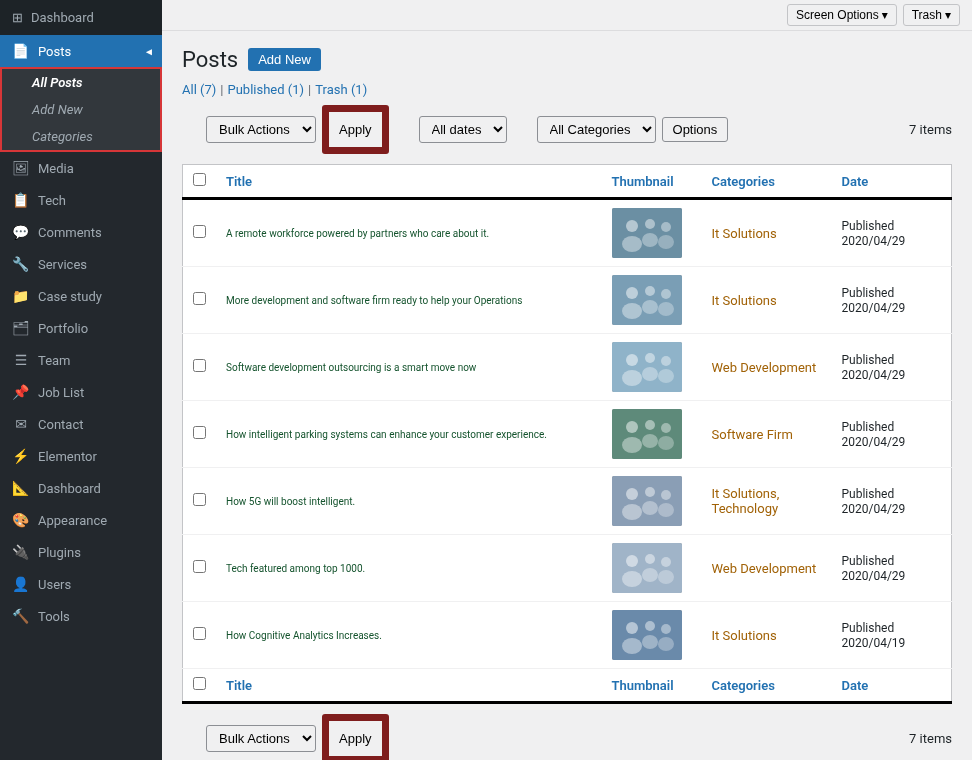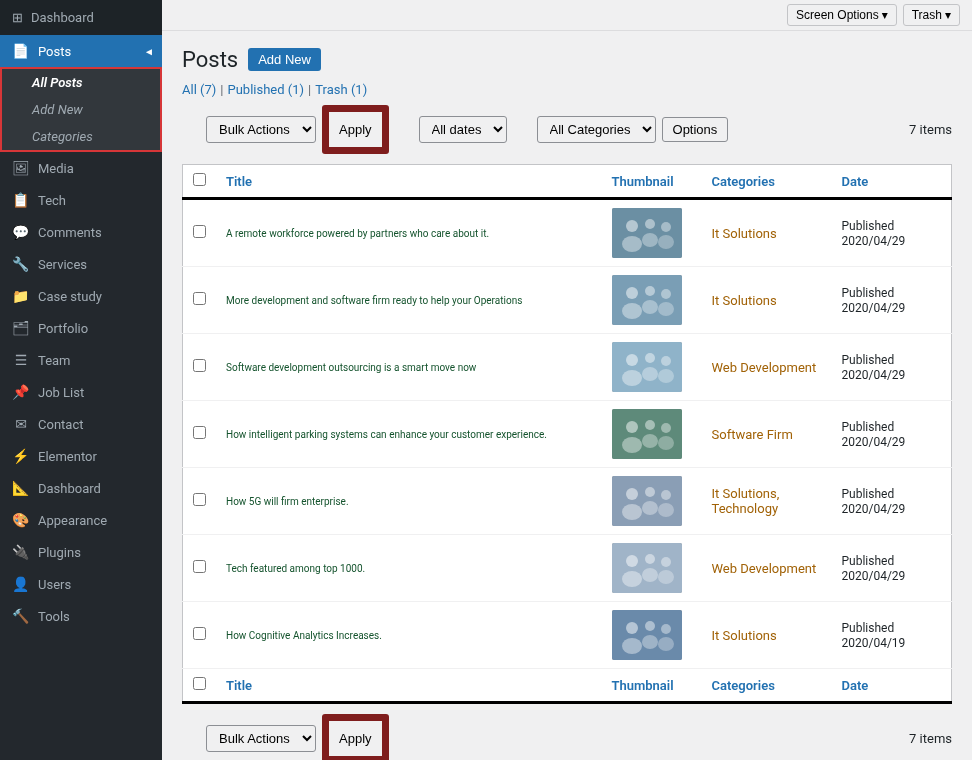--- a/index.html
+++ b/index.html
@@ -465,21 +465,21 @@
               </div>
             </td>
     <td><a class="cat-link">Software Firm</a></td>
     <td>
       <span class="date-status">Published</span><br>
       <span class="date-val">2020/04/29</span>
     </td>
   </tr>
           <tr>
     <td><input type="checkbox" style=""></td>
-    <td><a class="post-title-link">How 5G will firm enterprise.</a></td>
+    <td><a class="post-title-link">How 5G will boost intelligent.</a></td>
     <td>
               <div class="thumb-placeholder">
                 <svg xmlns="http://www.w3.org/2000/svg" width="70" height="50" viewBox="0 0 70 50">
     <rect width="70" height="50" fill="#8a9eb5"></rect>
 
     <circle cx="20" cy="18" r="6" fill="rgba(255,255,255,0.5)"></circle>
     <ellipse cx="20" cy="36" rx="10" ry="8" fill="rgba(255,255,255,0.4)"></ellipse>
     <circle cx="38" cy="16" r="5" fill="rgba(255,255,255,0.45)"></circle>
     <ellipse cx="38" cy="32" rx="8" ry="7" fill="rgba(255,255,255,0.35)"></ellipse>
     <circle cx="54" cy="19" r="5" fill="rgba(255,255,255,0.4)"></circle>

